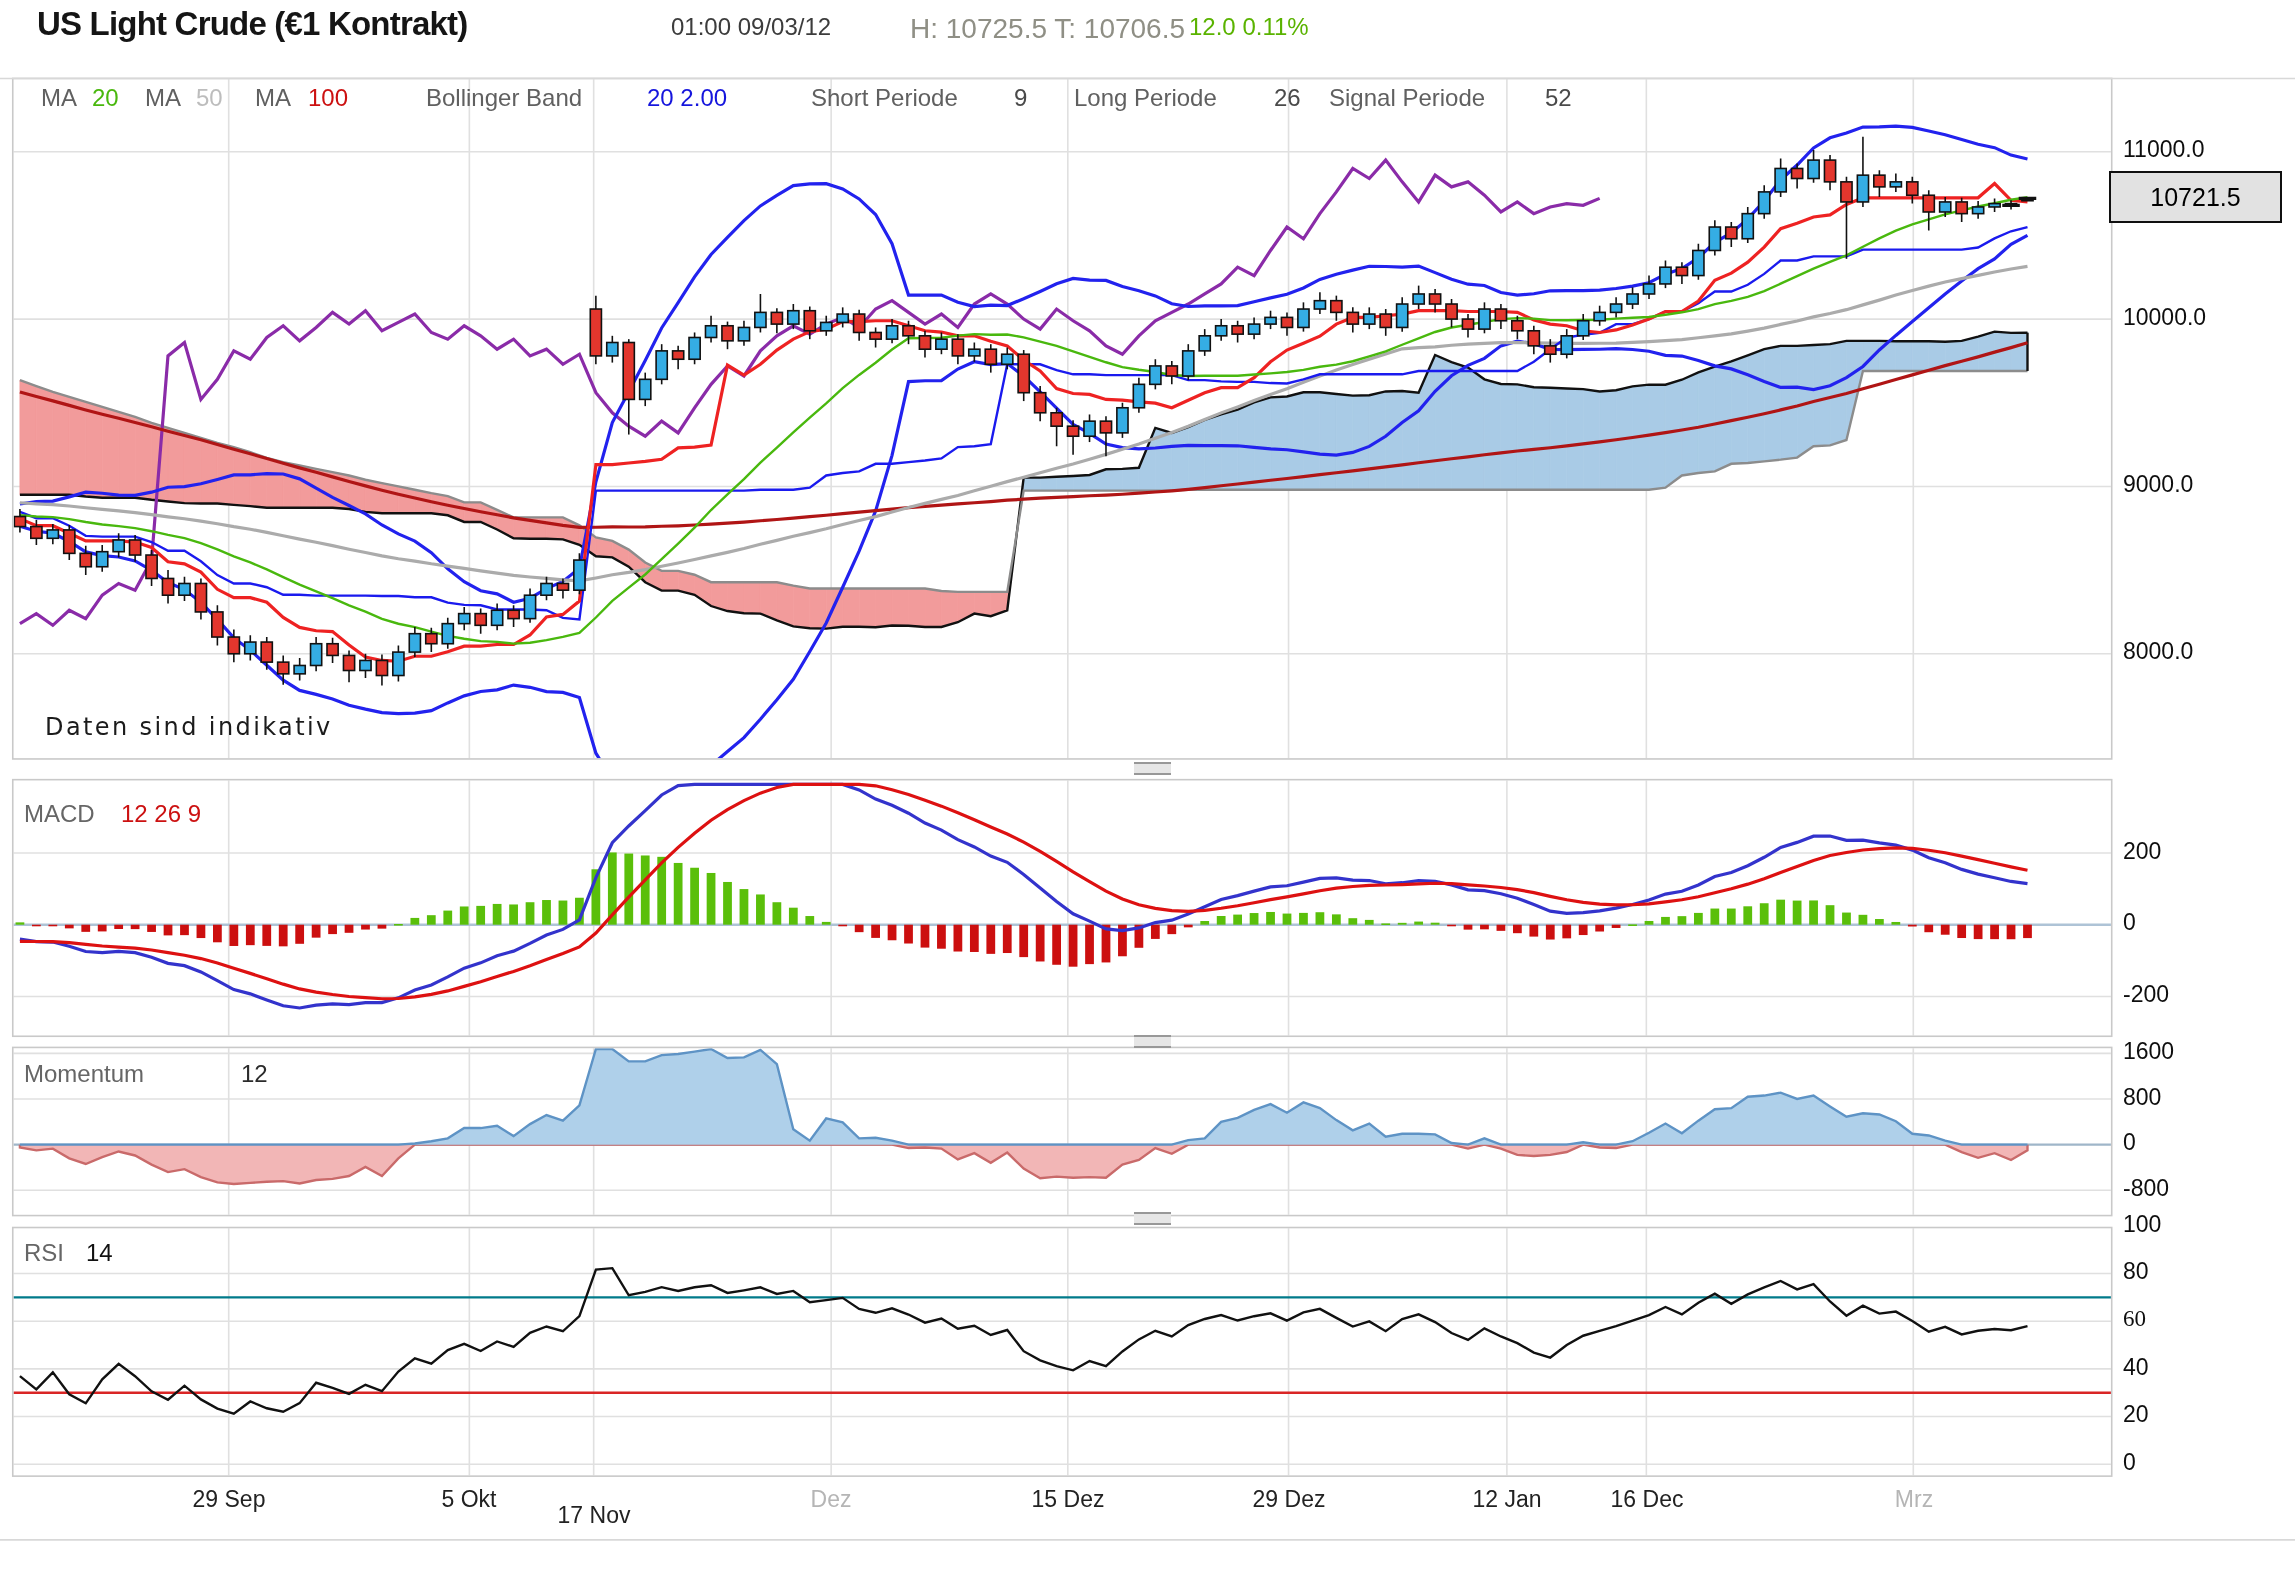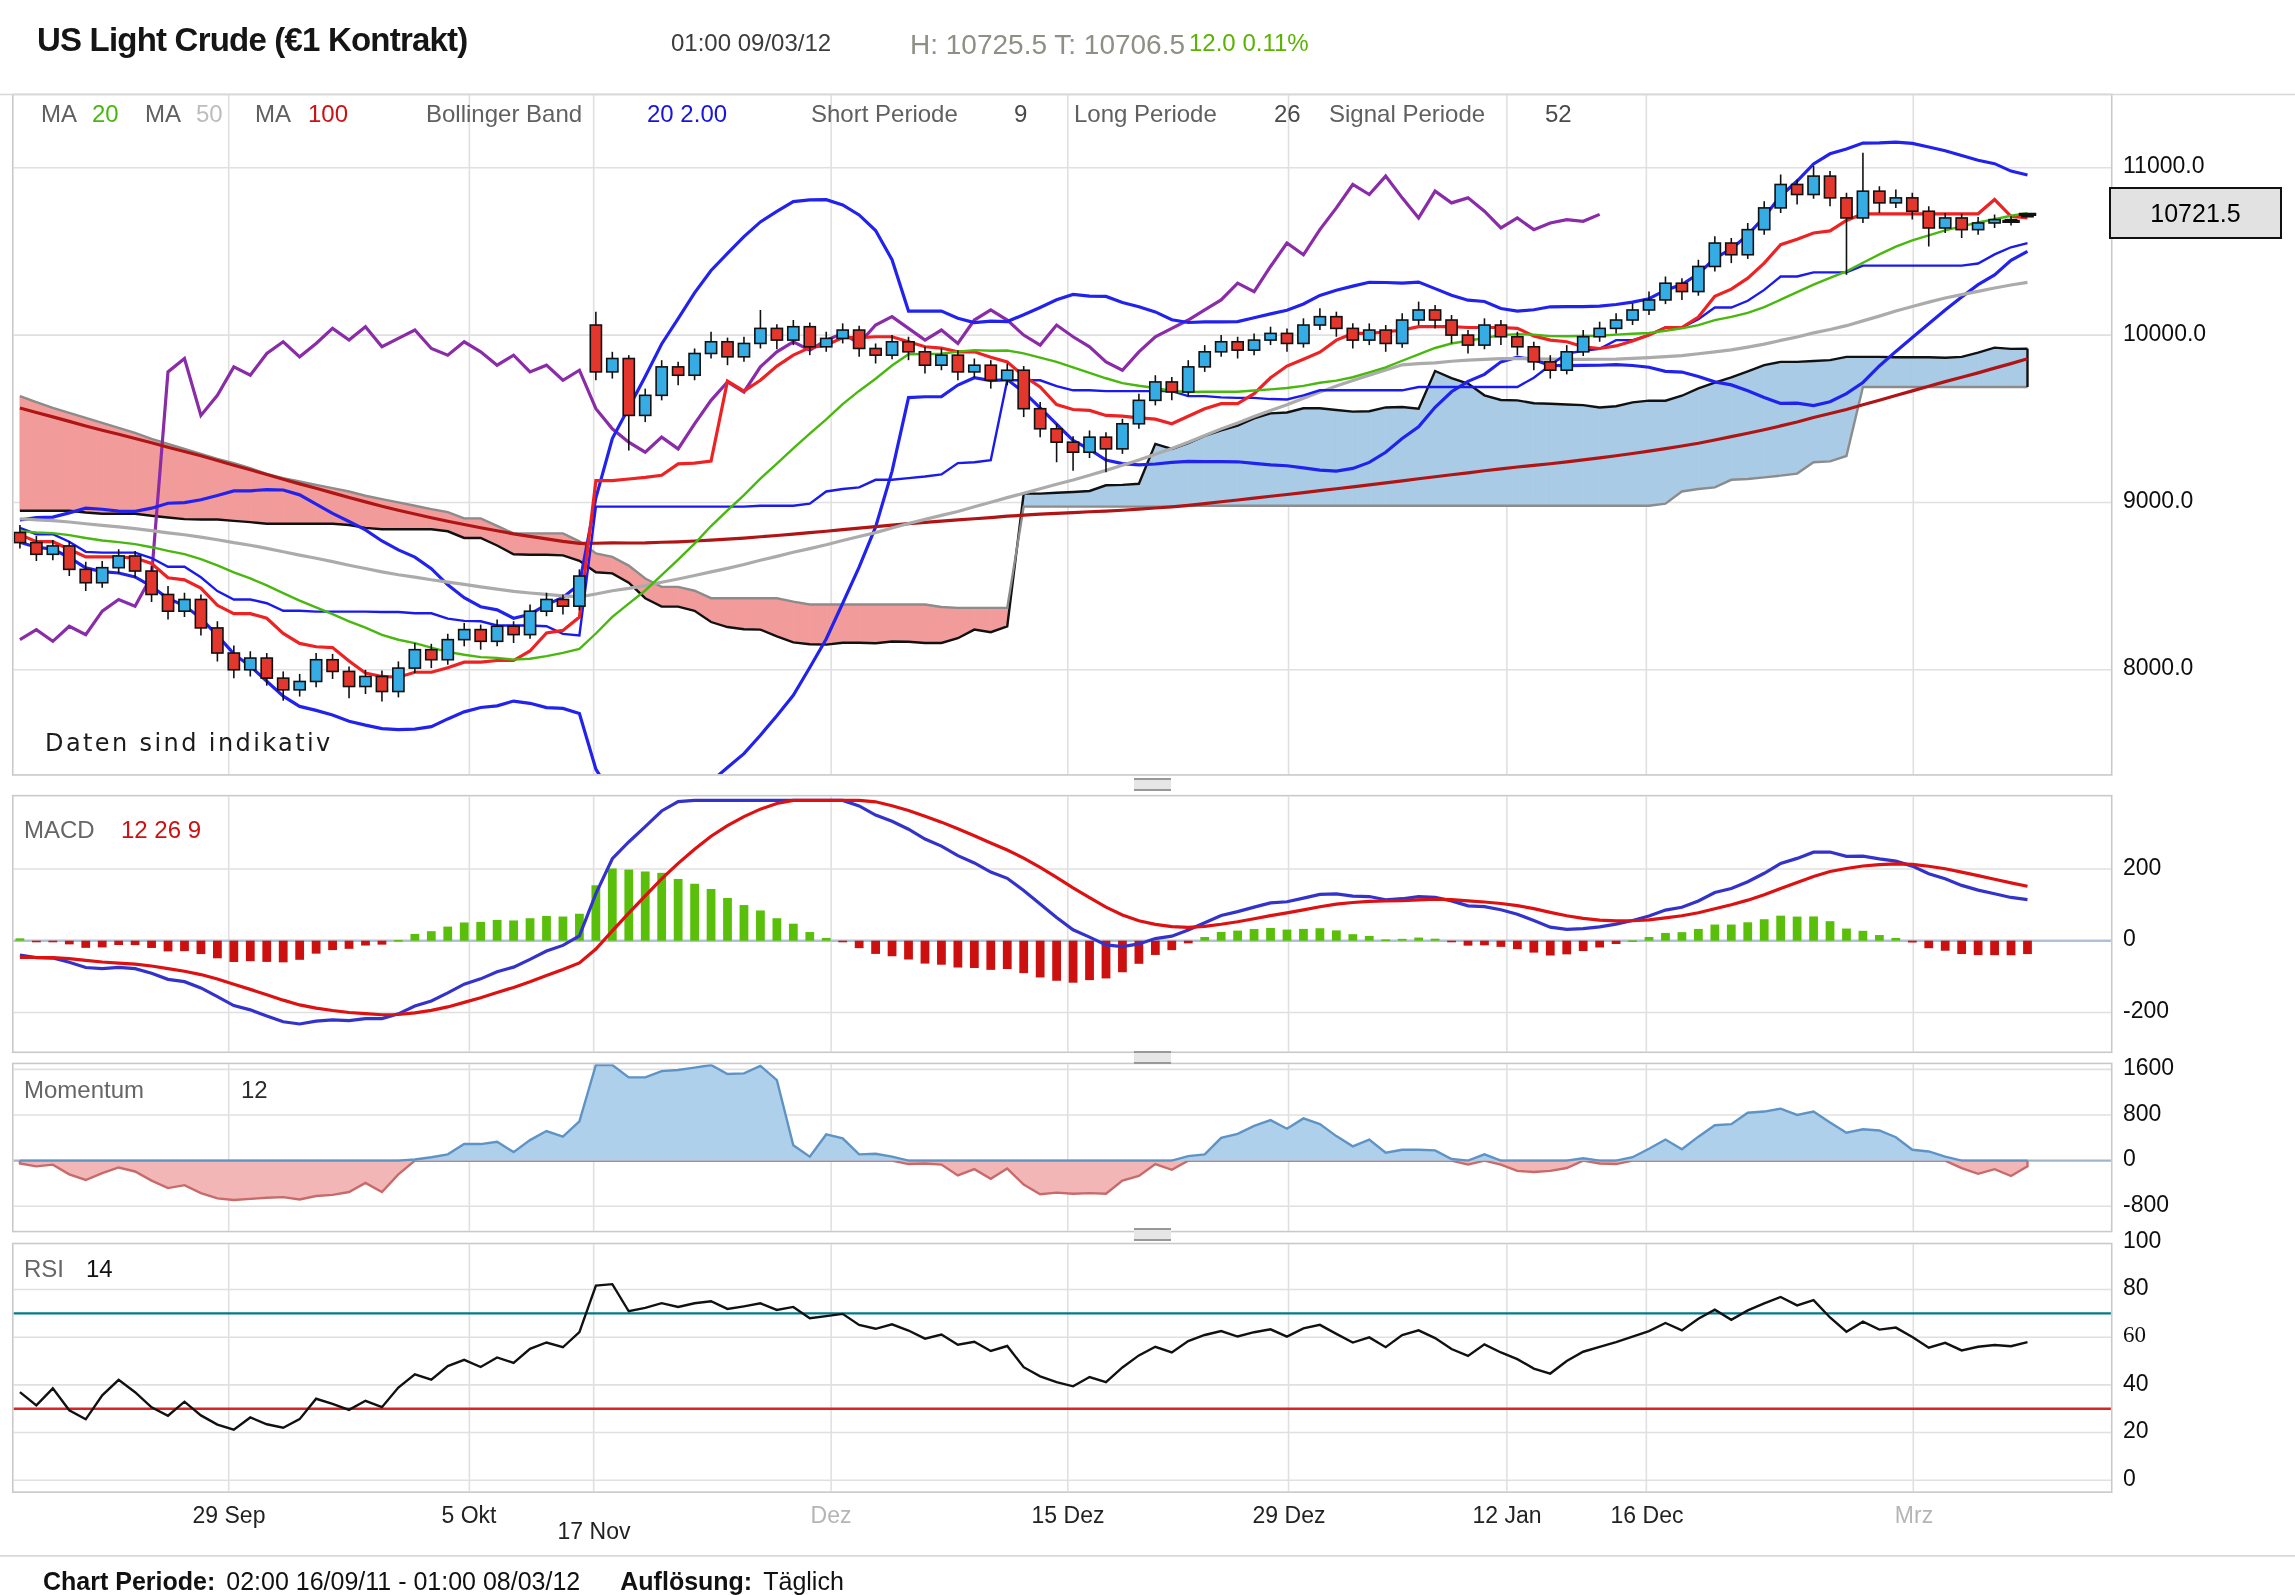--- a/index.html
+++ b/index.html
@@ -1,18 +1,18 @@
 <!DOCTYPE html>
 <html style="font-size:12.8px"><head>
 <meta charset="utf-8">
 <style>
   html,body{margin:0;padding:0;width:2295px;height:1596px;background:#fff;overflow:hidden;
     font-family:"Liberation Sans",sans-serif;}
   .abs{position:absolute;}
-  #stage{position:absolute;left:0;top:16px;width:2295px;height:1196px;}
+  #stage{position:absolute;left:0;top:0;width:2295px;height:1196px;}
   #chart-svg{position:absolute;left:0;top:0;}
   .title{left:37px;top:4.8px;font-size:33px;font-weight:bold;color:#151515;letter-spacing:-0.8px;}
   .hdr-dt{left:671px;top:12.8px;font-size:24px;color:#3c3c3c;}
   .hdr-hl{left:910px;top:12.8px;font-size:28px;color:#8f8f85;}
   .hdr-chg{left:1189px;top:12.8px;font-size:24px;color:#5ab300;}
   .leg{top:84px;font-size:24px;color:#606060;white-space:nowrap;}
   .panel-leg{font-size:24px;color:#666;white-space:nowrap;}
   .watermark{left:45px;top:713px;font-size:24px;color:#1b1b1b;letter-spacing:2.4px;
     font-family:"DejaVu Sans",sans-serif;}
   .ylab{position:absolute;left:2123px;font-size:23px;color:#0e0e0e;white-space:nowrap;}
@@ -684,17 +684,14 @@
       <div class="xlab" style="left: 1289px;">29 Dez</div>
       <div class="xlab" style="left: 1507px;">12 Jan</div>
       <div class="xlab" style="left: 1647px;">16 Dec</div>
       <div class="xlab muted" style="left: 1914px;">Mrz</div>
     </div>
 
   <div class="grip" style="top:762px"></div>
   <div class="grip" style="top:1035px"></div>
   <div class="grip" style="top:1212px"></div>
 
-  <div class="abs footer">
-    <span class="seg bold">Chart Periode:</span><span class="seg">02:00 16/09/11 - 01:00 08/03/12</span><span class="seg bold gap">Auflösung:</span><span>Täglich</span>
-  </div>
 </div>
 
 
 </body></html>

